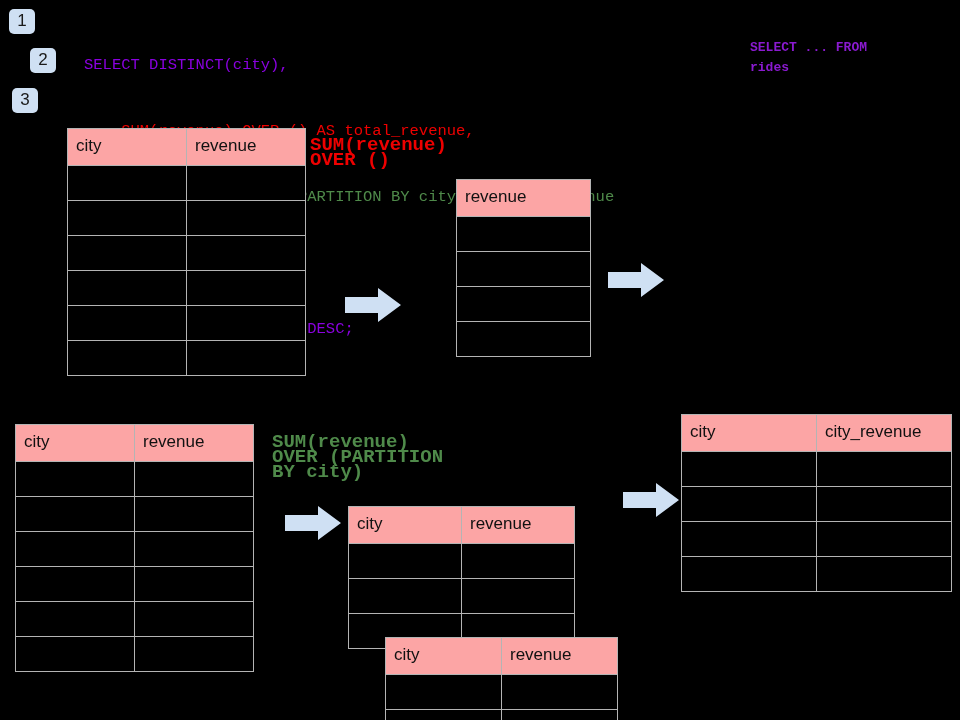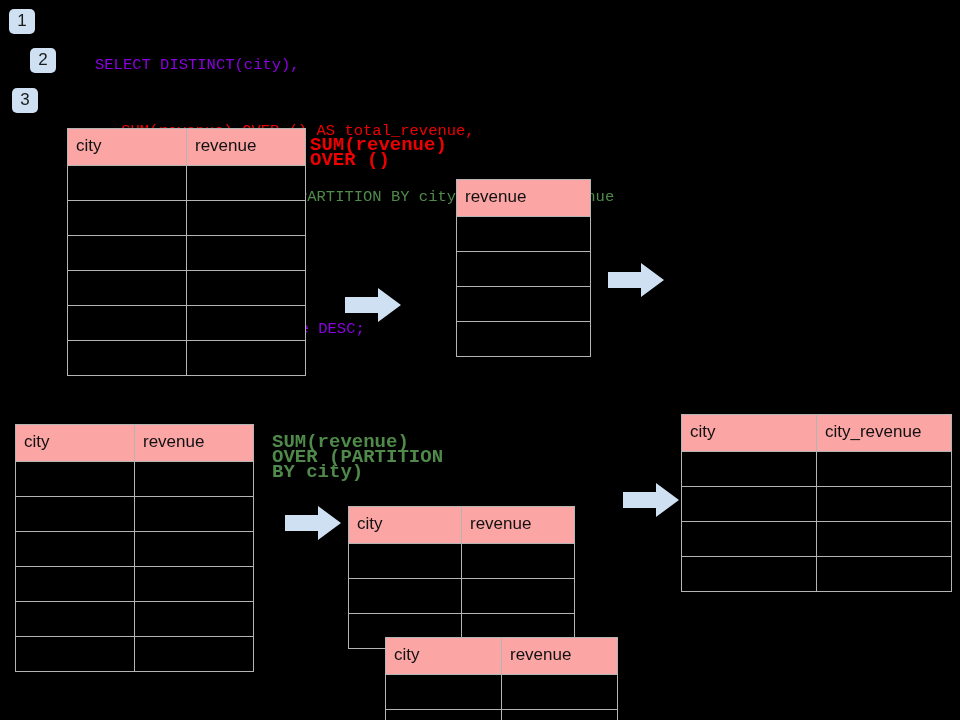--- a/index.html
+++ b/index.html
@@ -34,21 +34,21 @@
   
   .sql-block {
     position: absolute;
     font-family: "Liberation Mono", monospace;
     font-size: 15.5px;
     line-height: 22px;
     white-space: pre;
     letter-spacing: 0px;
   }
   .sql-line { white-space: pre; }
-  .c-violet { color: #8a00e0; margin-left: 11px; }
+  .c-violet { color: #8a00e0; }
   .c-red    { color: #ee0000; }
   .c-green  { color: #4f8a4a; }
 
   
   .annot {
     position: absolute;
     font-family: "Liberation Mono", monospace;
     font-size: 19px;
     line-height: 15px;
     white-space: pre;
@@ -104,20 +104,22 @@
   <div class="step-badge" style="left:12px; top:88px;">3</div>
 
   <div class="sql-block" style="left:84px; top:10px;">
     <div class="sql-line c-violet">SELECT DISTINCT(city),</div>
     <div class="sql-line c-red">    SUM(revenue) OVER () AS total_revenue,</div>
     <div class="sql-line c-green">    SUM(revenue) OVER (PARTITION BY city) as city_revenue</div>
     <div class="sql-line c-violet">  FROM rides</div>
     <div class="sql-line c-violet">  ORDER by city_revenue DESC;</div>
   </div>
 
+  <div class="annot violet" style="left:750px; top:38px;">SELECT ... FROM
+rides</div>
 
   <div class="annot red" style="left:310px; top:138px;">SUM(revenue)
 OVER ()</div>
 
   <div class="annot green" style="left:272px; top:435px;">SUM(revenue)
 OVER (PARTITION
 BY city)</div>
 
   <table class="tbl" style="left:67px; top:128px; width:238px;">
     <colgroup>

